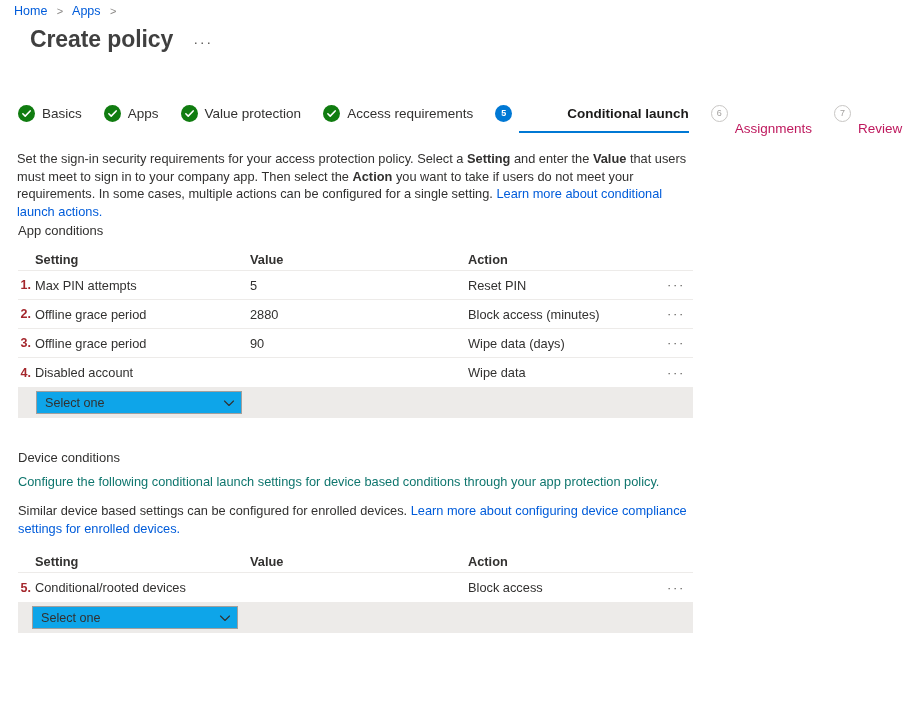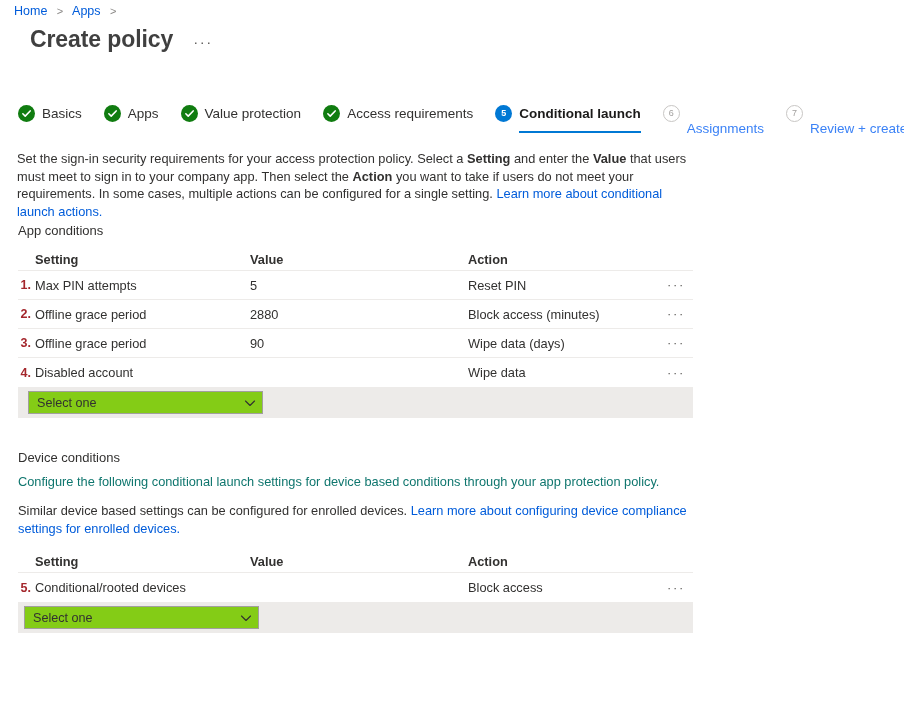--- a/index.html
+++ b/index.html
@@ -109,22 +109,23 @@
     color: #a19f9d;
   }
   .step .label {
     font-size: 13.5px;
     color: #323130;
     white-space: nowrap;
   }
   .step.active .label {
     font-weight: bold;
     color: #1b1a19;
-  }
-  .step.todo .label { color: #3b82f6; margin-top: 30px; }
+    margin-left: 48px;
+  }
+  .step.todo .label { color: #be185d; margin-top: 30px; }
   .step.active .underline {
     position: absolute;
     left: 24px;
     right: 0;
     bottom: -7px;
     height: 2px;
     background: #0078d4;
   }
 
   
@@ -223,31 +224,32 @@
   
   .select-band {
     background: #edebe9;
     height: 31px;
     display: flex;
     align-items: center;
     padding-left: 10px;
   }
   .select-band.indent { padding-left: 6px; }
   .dropdown {
-    width: 235px;
+    width: 206px;
     height: 23px;
-    background: #84cc16;
+    background: #0ea5e9;
     border: 1px solid #a19f9d;
     display: flex;
     align-items: center;
     justify-content: space-between;
     padding: 0 6px 0 8px;
     font-size: 12.6px;
     color: #323130;
     cursor: pointer;
+    margin-left: 8px;
   }
   .dropdown .chev {
     width: 12px;
     height: 12px;
     display: block;
     color: #323130;
   }
 </style>
 </head>
 <body>

